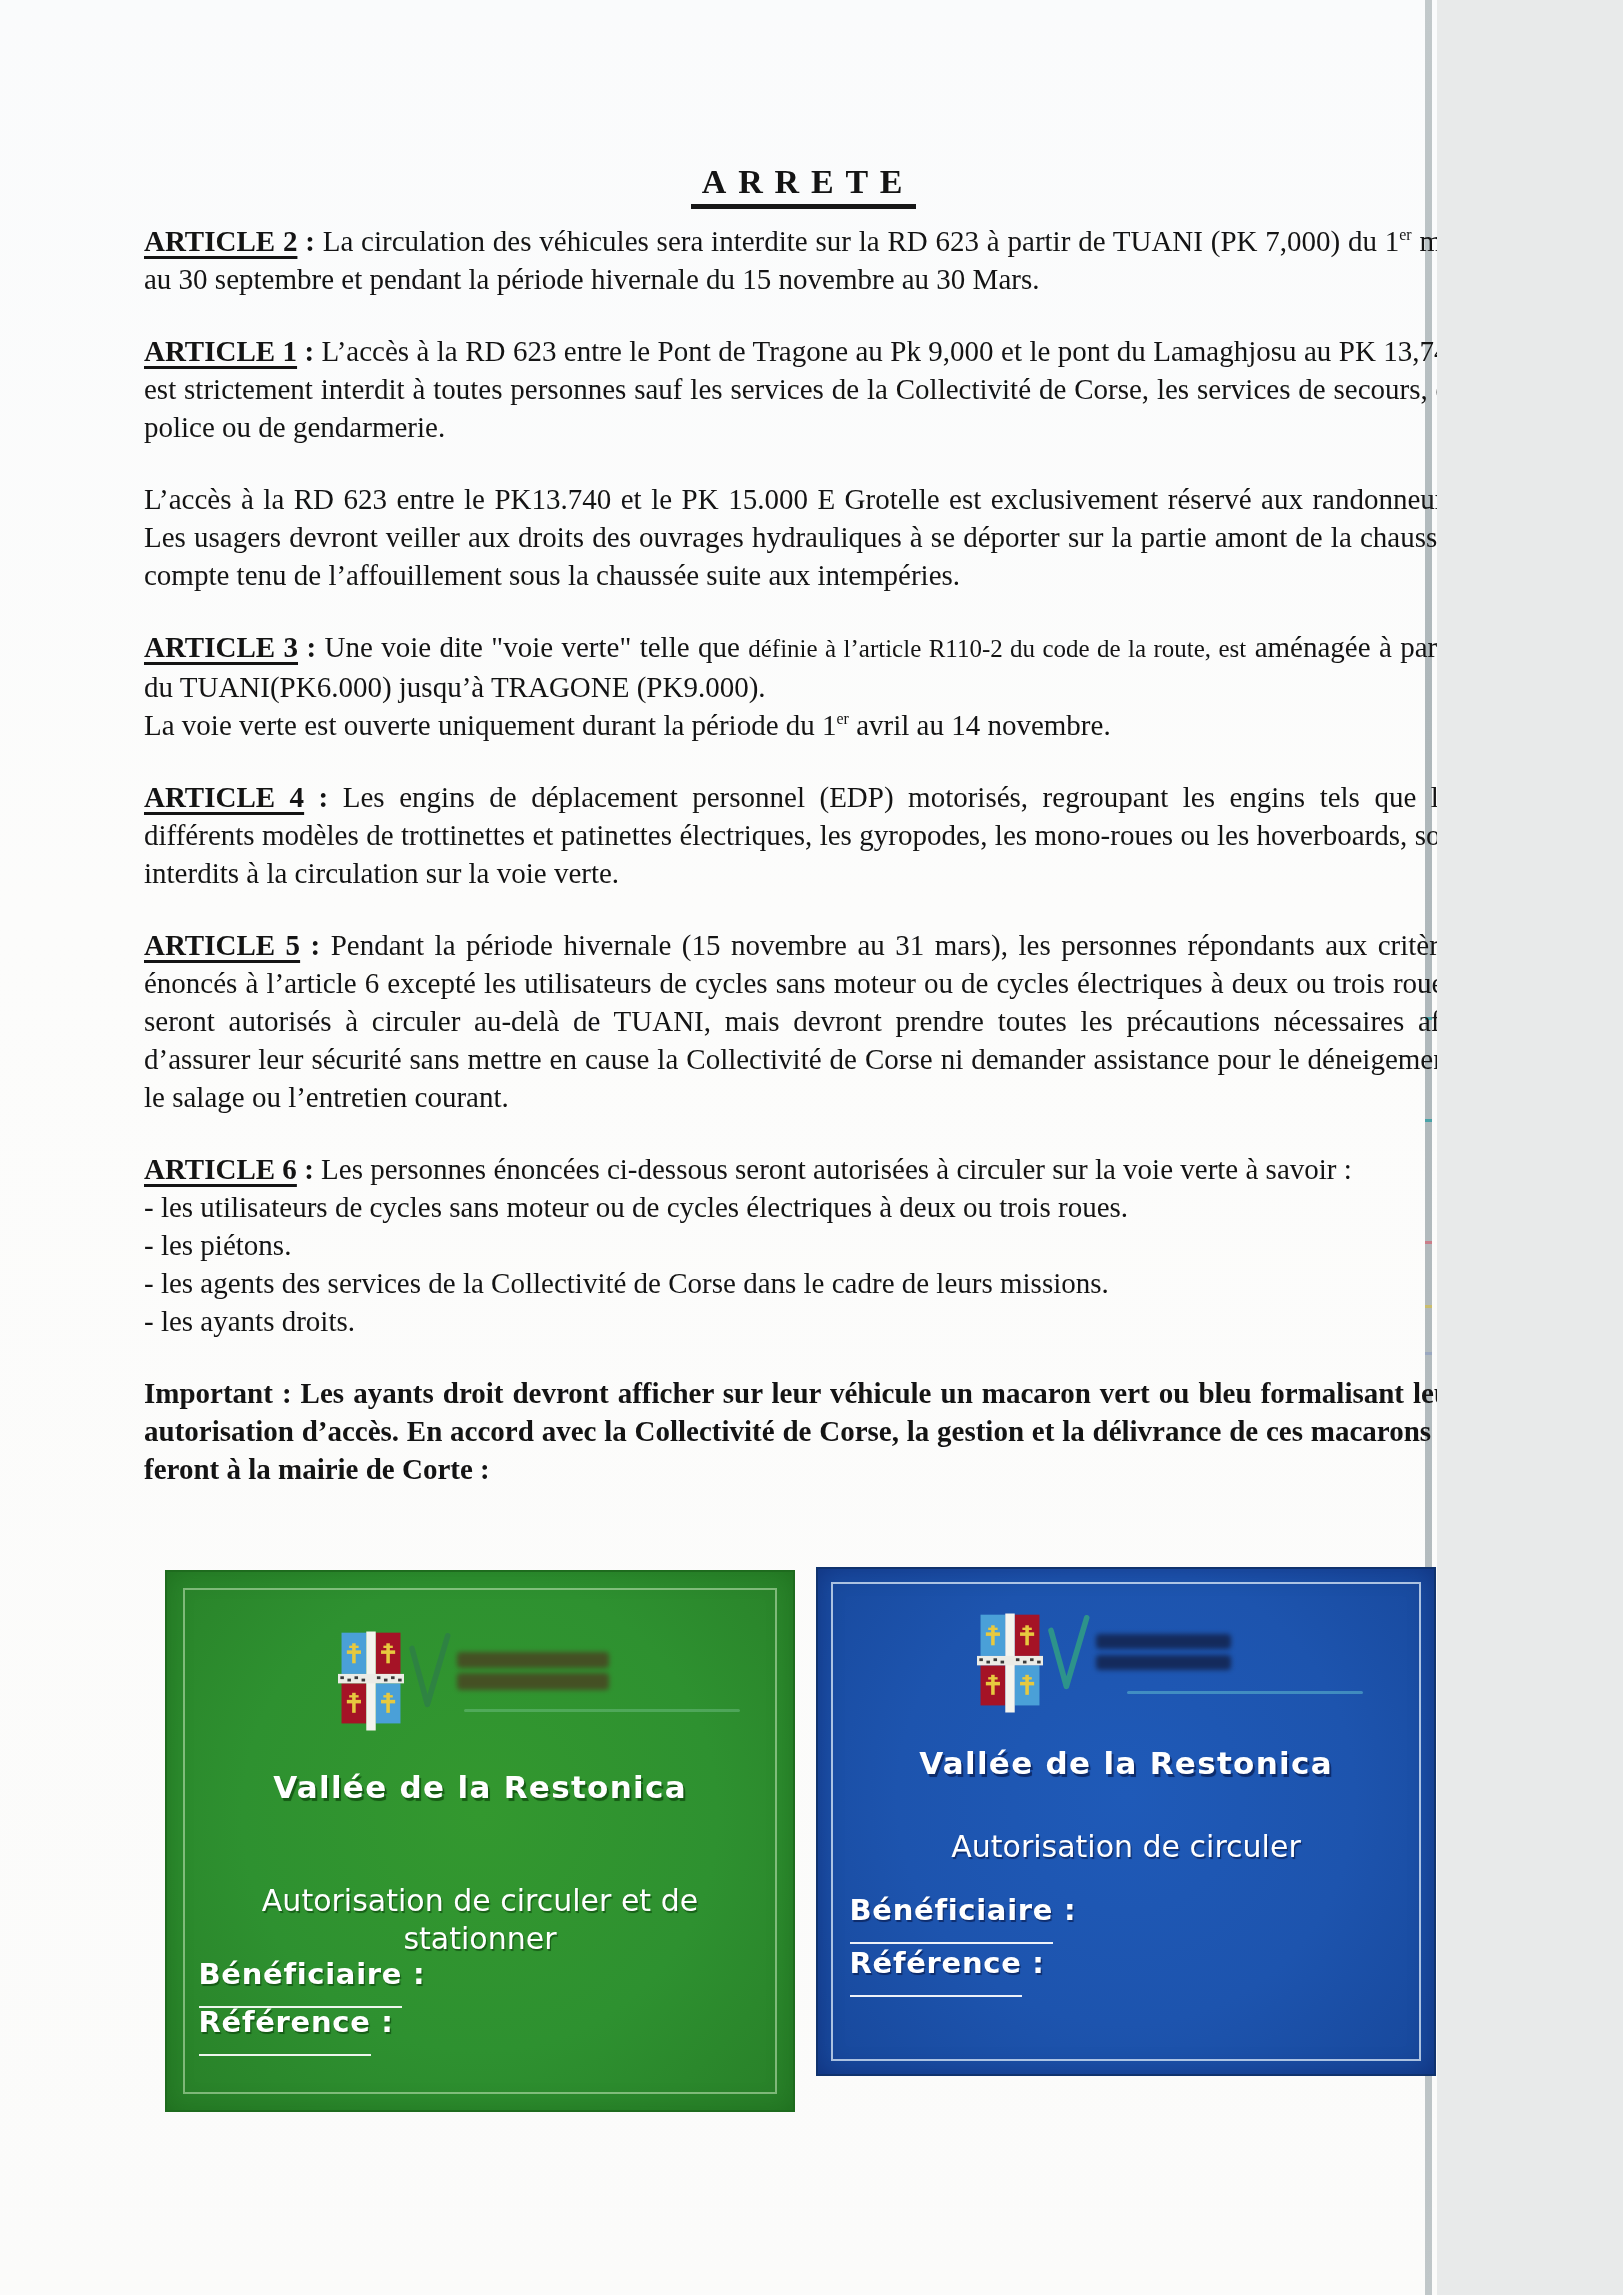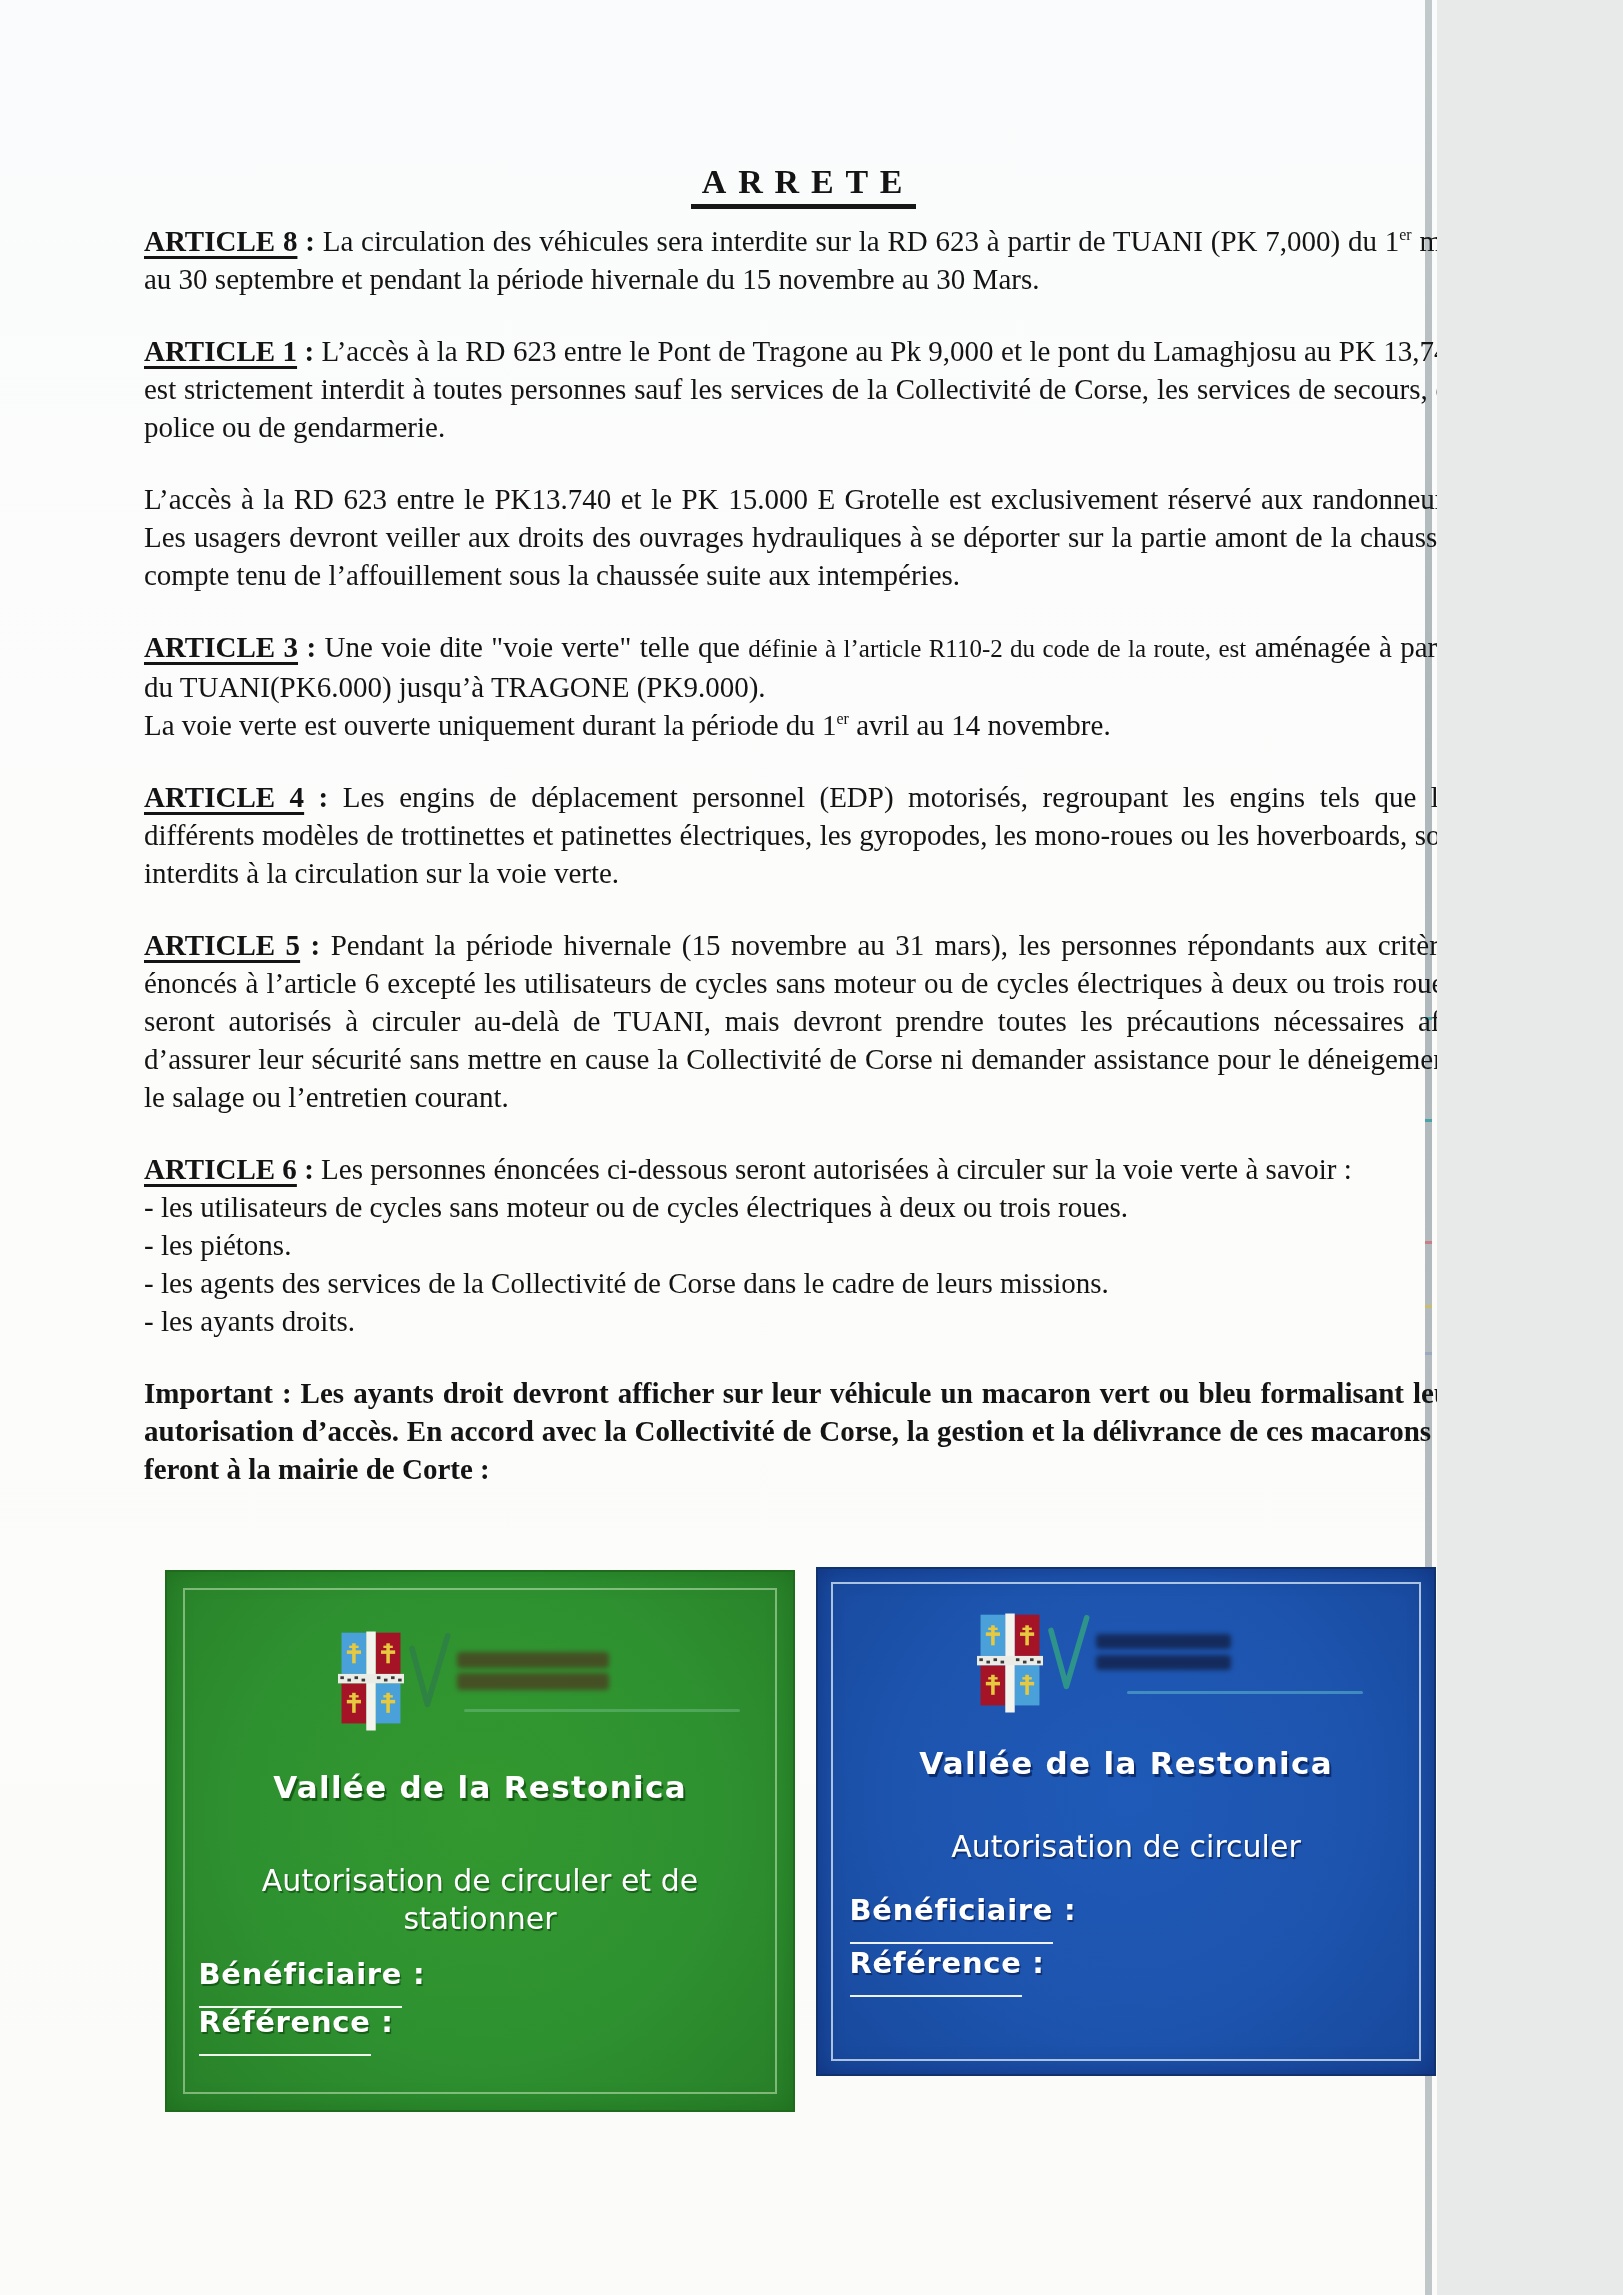--- a/index.html
+++ b/index.html
@@ -76,21 +76,21 @@
     position:absolute;left:0;right:0;text-align:center;z-index:2;
     font-size:31px;font-weight:bold;letter-spacing:1.3px;
   }
   .badge-green .badge-title{top:197px;text-shadow:2px 2.6px 0.7px rgba(0,45,0,0.55);}
   .badge-blue  .badge-title{top:176px;text-shadow:2px 2.6px 0.7px rgba(0,10,50,0.55);}
 
   .badge-auth{
     position:absolute;left:0;right:0;margin:0 auto;max-width:459px;
     text-align:center;z-index:2;font-size:30px;line-height:38px;
   }
-  .badge-green .badge-auth{top:290px;text-shadow:1.3px 2px 0.7px rgba(0,45,0,0.5);}
+  .badge-green .badge-auth{top:310px;text-shadow:1.3px 2px 0.7px rgba(0,45,0,0.5);}
   .badge-blue  .badge-auth{top:259px;text-shadow:1.3px 2px 0.7px rgba(0,10,50,0.5);}
 
   .badge-field{position:absolute;left:31.5px;z-index:2;font-size:29px;font-weight:bold;letter-spacing:0.7px;}
   .badge-green .badge-field{text-shadow:1.3px 2px 0.7px rgba(0,45,0,0.5);}
   .badge-blue  .badge-field{text-shadow:1.3px 2px 0.7px rgba(0,10,50,0.5);}
   .badge-green .field-benef{top:385px;}
   .badge-green .field-ref{top:433px;}
   .badge-blue  .field-benef{top:324px;}
   .badge-blue  .field-ref{top:377px;}
   .badge-field .u{padding-bottom:15px;border-bottom:2.6px solid rgba(255,255,255,0.92);}
@@ -105,21 +105,21 @@
     <i style="top:1119px;background:#4aa3a8;"></i>
     <i style="top:1241px;background:#c97f8a;"></i>
     <i style="top:1305px;background:#c9bd6e;"></i>
     <i style="top:1352px;background:#9aa8c0;"></i>
   </div>
   <div class="scan-line"></div>
 
   <div class="text-block">
     <h1 class="doc-title"><span>ARRETE</span></h1>
     <div>
-        <p class="para"><span class="article-label">ARTICLE 8</span><span class="seg-bold"> : </span><span>La circulation des véhicules sera interdite sur la RD 623 à partir de TUANI (PK 7,000) du 1</span><sup>er</sup><span> mai au 30 septembre et pendant la période hivernale du 15 novembre au 30 Mars.</span></p>
+        <p class="para"><span class="article-label">ARTICLE 2</span><span class="seg-bold"> : </span><span>La circulation des véhicules sera interdite sur la RD 623 à partir de TUANI (PK 7,000) du 1</span><sup>er</sup><span> mai au 30 septembre et pendant la période hivernale du 15 novembre au 30 Mars.</span></p>
         <p class="para"><span class="article-label">ARTICLE 1</span><span class="seg-bold"> : </span><span>L’accès à la RD 623 entre le Pont de Tragone au Pk 9,000 et le pont du Lamaghjosu au PK 13,740 est strictement interdit à toutes personnes sauf les services de la Collectivité de Corse, les services de secours, de police ou de gendarmerie.</span></p>
         <p class="para"><span>L’accès à la RD 623 entre le PK13.740 et le PK 15.000 E Grotelle est exclusivement réservé aux randonneurs. Les usagers devront veiller aux droits des ouvrages hydrauliques à se déporter sur la partie amont de la chaussée compte tenu de l’affouillement sous la chaussée suite aux intempéries.</span></p>
         <p class="para"><span class="article-label">ARTICLE 3</span><span class="seg-bold"> : </span><span>Une voie dite "voie verte" telle que </span><span class="seg-small">définie à l’article R110-2 du code de la route, est</span><span> aménagée à partir du TUANI(PK6.000) jusqu’à TRAGONE (PK9.000).</span><br><span>La voie verte est ouverte uniquement durant la période du 1</span><sup>er</sup><span> avril au 14 novembre.</span></p>
         <p class="para"><span class="article-label">ARTICLE 4</span><span class="seg-bold"> : </span><span>Les engins de déplacement personnel (EDP) motorisés, regroupant les engins tels que les différents modèles de trottinettes et patinettes électriques, les gyropodes, les mono-roues ou les hoverboards, sont interdits à la circulation sur la voie verte.</span></p>
         <p class="para"><span class="article-label">ARTICLE 5</span><span class="seg-bold"> : </span><span>Pendant la période hivernale (15 novembre au 31 mars), les personnes répondants aux critères énoncés à l’article 6 excepté les utilisateurs de cycles sans moteur ou de cycles électriques à deux ou trois roues, seront autorisés à circuler au-delà de TUANI, mais devront prendre toutes les précautions nécessaires afin d’assurer leur sécurité sans mettre en cause la Collectivité de Corse ni demander assistance pour le déneigement, le salage ou l’entretien courant.</span></p>
         <p class="para"><span class="article-label">ARTICLE 6</span><span class="seg-bold"> : </span><span>Les personnes énoncées ci-dessous seront autorisées à circuler sur la voie verte à savoir :</span><br><span>- les utilisateurs de cycles sans moteur ou de cycles électriques à deux ou trois roues.</span><br><span>- les piétons.</span><br><span>- les agents des services de la Collectivité de Corse dans le cadre de leurs missions.</span><br><span>- les ayants droits.</span></p>
         <p class="para para-bold"><span class="seg-bold">Important : Les ayants droit devront afficher sur leur véhicule un macaron vert ou bleu formalisant leur autorisation d’accès. En accord avec la Collectivité de Corse, la gestion et la délivrance de ces macarons se feront à la mairie de Corte :</span></p>
       </div>
   </div>
 

